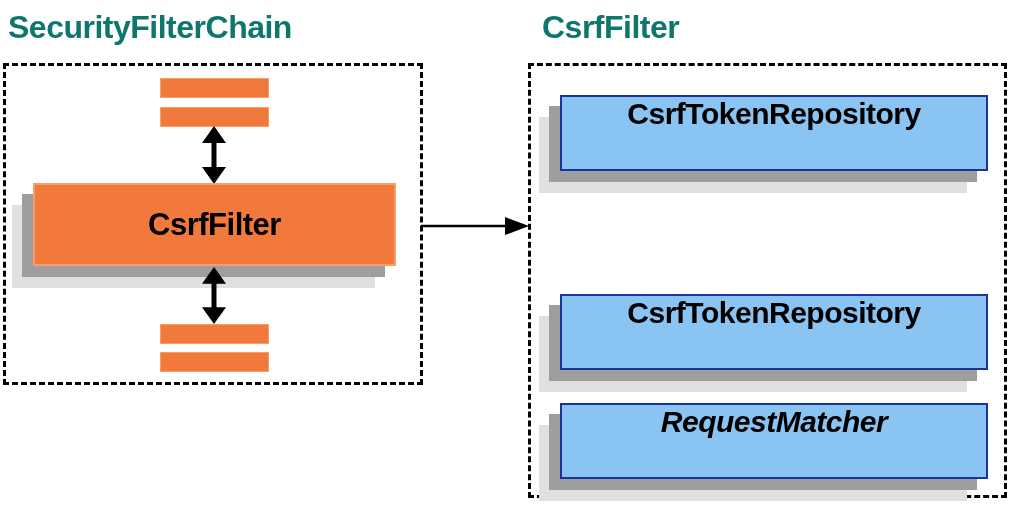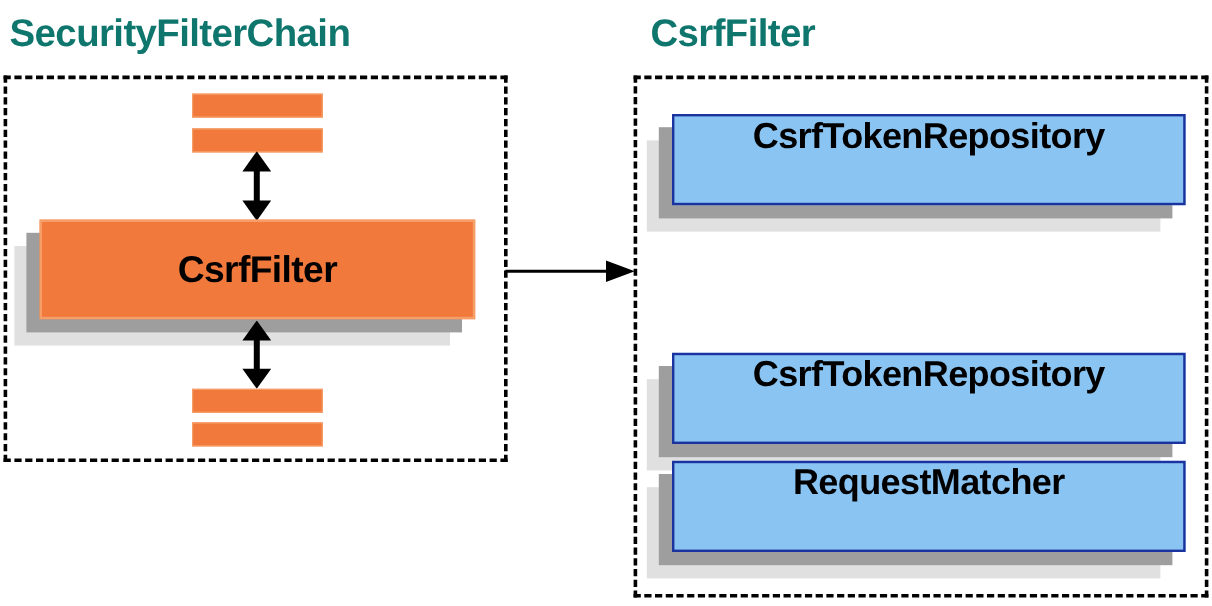--- a/index.html
+++ b/index.html
@@ -67,21 +67,21 @@
     width: 428px; height: 76px;
     background: var(--blue-fill, #8AC4F2);
     border: 2px solid var(--blue-border, #1A339E);
     box-shadow: -11px 11px 0 0 var(--shadow-dark, #9E9E9E),
                 -21px 22px 0 0 var(--shadow-light, #E0E0E0);
     display: flex; align-items: flex-start; justify-content: center;
   }
   .comp1 { top: 29px; }
   .comp2 { top: 129px; }
   .comp3 { top: 228px; }
-  .comp4 { top: 318px; }
+  .comp4 { top: 337px; font-style: italic; }
   .component span {
     font-size: 30px; font-weight: 700; color: #000; letter-spacing: -0.5px;
     white-space: nowrap;
   }
 </style>
 </head>
 <body>
 
 <div class="canvas">
 

